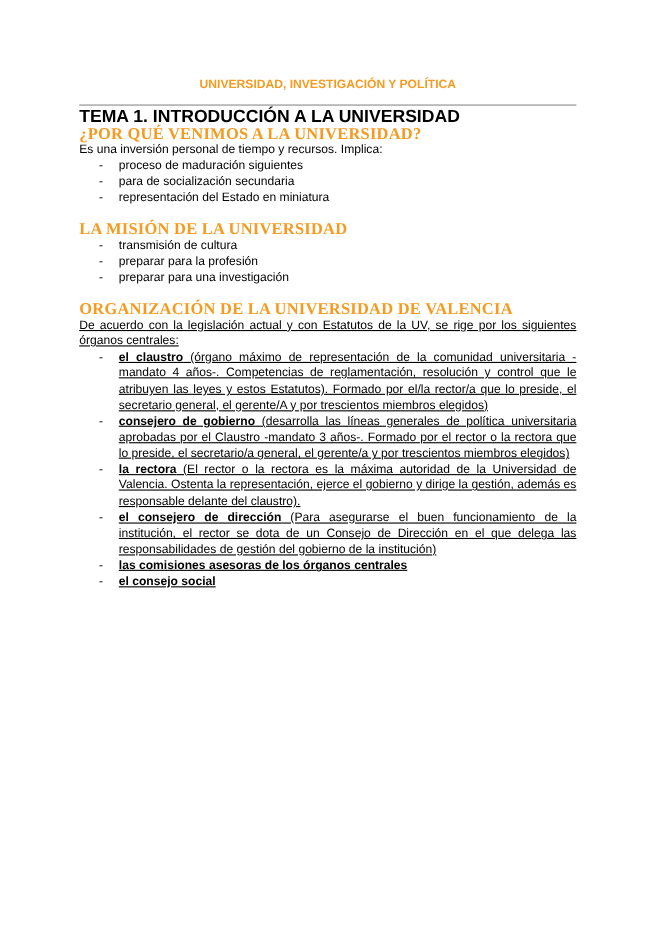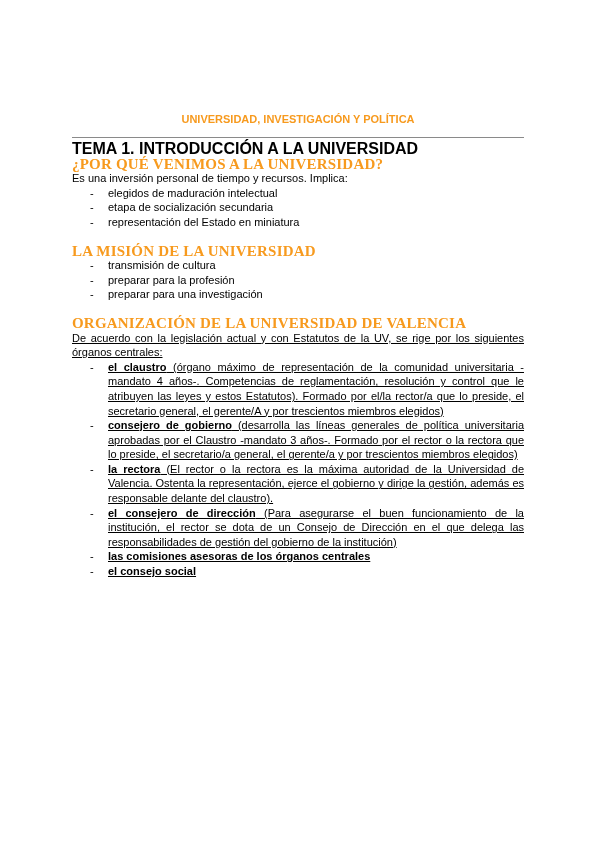--- a/index.html
+++ b/index.html
@@ -1,18 +1,18 @@
 <!DOCTYPE html>
 <html><head>
 <meta charset="utf-8">
 <style>
   html, body { margin: 0; padding: 0; background: #ffffff; }
   body { width: 600px; height: 848px; position: relative; overflow: hidden;
          font-family: "Liberation Sans", sans-serif; color: #000; }
-  .page { position: absolute; left: 72px; top: 70px; width: 452px; font-size: 11px; line-height: 14.6px; margin-top: 42px; }
+  .page { position: absolute; left: 72px; top: 70px; width: 452px; font-size: 11px; line-height: 14.6px; }
   .doc-title { text-align: center; color: #f79a1e; font-weight: bold; font-size: 11px; margin-top: 0; height: 15px; }
   .rule { height: 0; border-top: 1.3px solid #8a8a8a; margin: 10px 0 4px 0; }
   .tema { font-weight: bold; font-size: 16px; margin: 0; }
   .h-orange { color: #f79a1e; font-weight: bold; font-size: 15px; margin: 0; letter-spacing: 0.2px; font-family: Liberation Serif, serif; }
   .p { margin: 0; }
   .just { text-align: justify; text-decoration: underline; }
   ul.dash { list-style: none; margin: 0; padding: 0; }
   ul.dash li { position: relative; padding-left: 36px; }
   ul.dash li .dash-mark { position: absolute; left: 18px; top: 0; }
   .gap { height: 14px; }
@@ -22,22 +22,22 @@
 <body>
 
 <div class="page">
   <div class="doc-title">UNIVERSIDAD, INVESTIGACIÓN Y POLÍTICA</div>
   <div class="rule"></div>
   <div class="tema">TEMA 1. INTRODUCCIÓN A LA UNIVERSIDAD</div>
 
   <div class="h-orange">¿POR QUÉ VENIMOS A LA UNIVERSIDAD?</div>
   <div class="p">Es una inversión personal de tiempo y recursos. Implica:</div>
   <ul class="dash">
-    <li><span class="dash-mark">-</span><span>elegidos de maduración intelectual</span></li>
-    <li><span class="dash-mark">-</span><span>etapa de socialización secundaria</span></li>
+    <li><span class="dash-mark">-</span><span>proceso de maduración siguientes</span></li>
+    <li><span class="dash-mark">-</span><span>para de socialización secundaria</span></li>
     <li><span class="dash-mark">-</span><span>representación del Estado en miniatura</span></li>
   </ul>
 
   <div class="gap"></div>
   <div class="h-orange">LA MISIÓN DE LA UNIVERSIDAD</div>
   <ul class="dash">
     <li><span class="dash-mark">-</span><span>transmisión de cultura</span></li>
     <li><span class="dash-mark">-</span><span>preparar para la profesión</span></li>
     <li><span class="dash-mark">-</span><span>preparar para una investigación</span></li>
   </ul>

